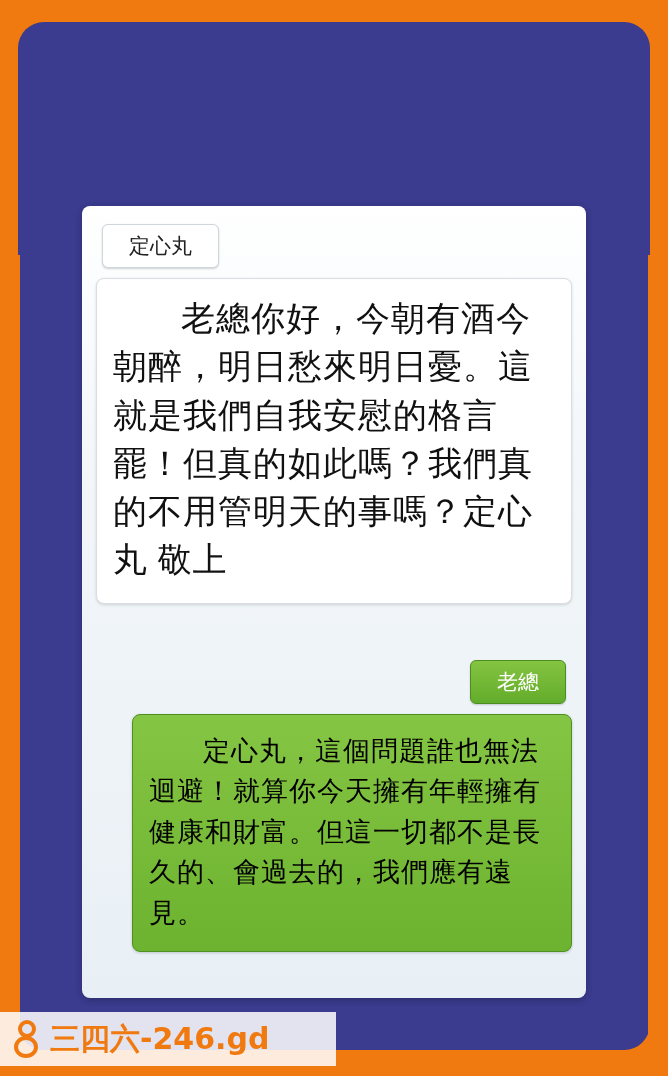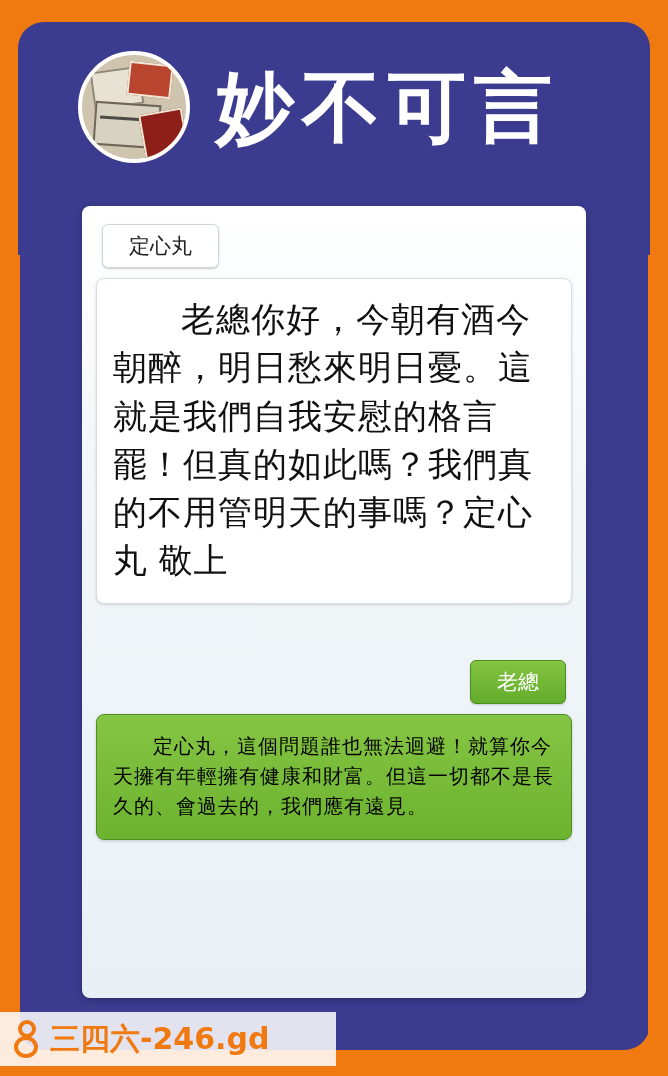--- a/index.html
+++ b/index.html
@@ -163,35 +163,36 @@
     padding-right: 6px;
   }
 
   .bubble {
     border-radius: 8px;
     padding: 16px 16px 18px 16px;
     font-size: 34px;
     line-height: 1.42;
     letter-spacing: 1px;
     text-indent: 2em;
-    font-family: Liberation Sans, sans-serif;
+    font-family: Liberation Serif, serif;
   }
   .bubble-white {
     background: #ffffff;
     border: 1px solid #d8dee3;
     color: #111111;
     box-shadow: 0 1px 3px rgba(0,0,0,0.14);
   }
   .bubble-green {
     background: linear-gradient(180deg, #85c544 0%, #6cb32f 100%);
     border: 1px solid #4f8f21;
     color: #000000;
-    font-size: 20px;
+    font-size: 27px;
     line-height: 1.5;
     box-shadow: 0 1px 3px rgba(0,0,0,0.18);
+    margin-left: 36px;
   }
 
   
   .watermark {
     position: absolute;
     left: 0;
     bottom: 10px;
     height: 54px;
     width: 336px;
     background: rgba(255,255,255,0.86);
@@ -234,30 +235,20 @@
 </style>
 </head>
 <body>
 
 <div class="page">
 
   <div class="purple-panel"></div>
   <div class="orange-left"></div>
   <div class="orange-right"></div>
 
-  <div class="header">
-    <div class="logo-badge">
-      <div class="stamp-a"></div>
-      <div class="stamp-b"></div>
-      <div class="stamp-c"></div>
-      <div class="stamp-line"></div>
-      <div class="stamp-d"></div>
-    </div>
-    <div class="site-title">妙不可言</div>
-  </div>
 
   <div class="content-card">
 
     <div class="tag-row-left">
       <span class="name-tag">定心丸</span>
     </div>
 
     <div class="bubble bubble-white">老總你好，今朝有酒今朝醉，明日愁來明日憂。這就是我們自我安慰的格言罷！但真的如此嗎？我們真的不用管明天的事嗎？定心丸 敬上</div>
 
     <div class="tag-row-right" style="margin-top:56px;">

